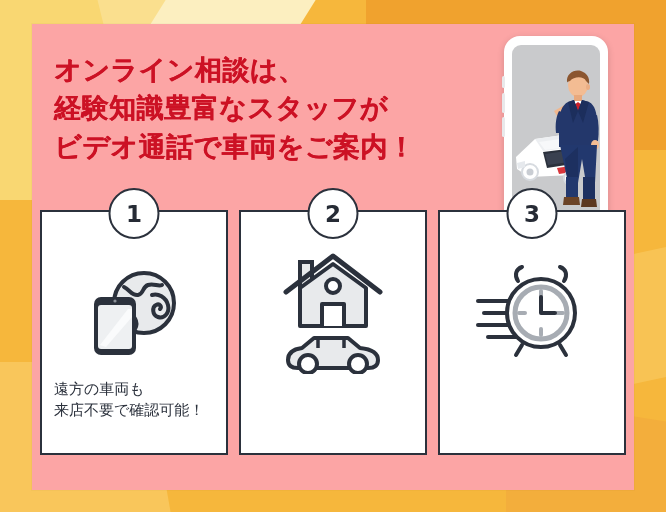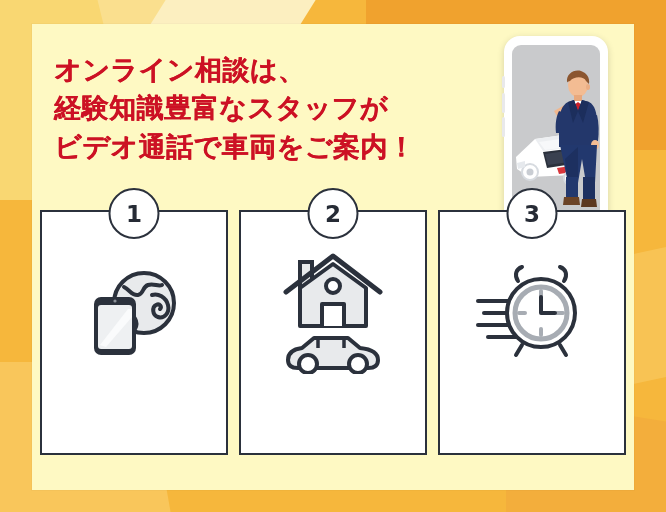--- a/index.html
+++ b/index.html
@@ -100,21 +100,21 @@
     transform: skewY(9deg);
   }
 
   
   .panel {
     position: absolute;
     left: 32px;
     top: 24px;
     width: 602px;
     height: 466px;
-    background: #fef9c3;
+    background: #fca5a5;
     box-shadow: 0 0 0 1px rgba(0,0,0,0.02);
   }
 
   
   .headline {
     position: absolute;
     left: 22px;
     top: 27px;
     width: 460px;
     color: #CC1124;
@@ -329,20 +329,22 @@
             <circle cx="62" cy="38" r="30" fill="#E8EAEC" stroke="#2B313C" stroke-width="4"></circle>
             <path d="M42 22 C48 25, 50 31, 56 30 C62 29, 60 22, 66 20 C72 18, 76 22, 80 20
                      M40 48 C46 45, 52 50, 54 56 C56 62, 52 66, 50 68
                      M70 30 C76 28, 84 32, 86 40 C88 48, 82 54, 76 52 C70 50, 70 42, 74 40 C78 38, 80 42, 78 44" fill="none" stroke="#2B313C" stroke-width="4" stroke-linecap="round" stroke-linejoin="round"></path>
             <rect x="12" y="32" width="42" height="58" rx="7" fill="#2B313C"></rect>
             <rect x="16" y="40" width="34" height="44" rx="3" fill="#EEF0F2"></rect>
             <path d="M18 80 L46 44 L50 44 L50 52 L24 82 Z" fill="#FAFBFC"></path>
             <circle cx="33" cy="36" r="1.6" fill="#8C9199"></circle>
           </svg>
         </div>
+        <div class="card-text">遠方の車両も
+来店不要で確認可能！</div>
       </div>
 
       <div class="card c2">
         <div class="card-badge">2</div>
         <div class="card-icon">
           <svg width="110" height="124" viewBox="0 0 110 124">
 
             <rect x="22" y="12" width="12" height="26" fill="#E8EAEC" stroke="#2B313C" stroke-width="4"></rect>
             <path d="M8 42 L55 6 L102 42" fill="none" stroke="#2B313C" stroke-width="5" stroke-linecap="round" stroke-linejoin="round"></path>
             <path d="M22 38 L55 14 L88 38 L88 76 L22 76 Z" fill="#E8EAEC" stroke="#2B313C" stroke-width="4" stroke-linejoin="round"></path>

